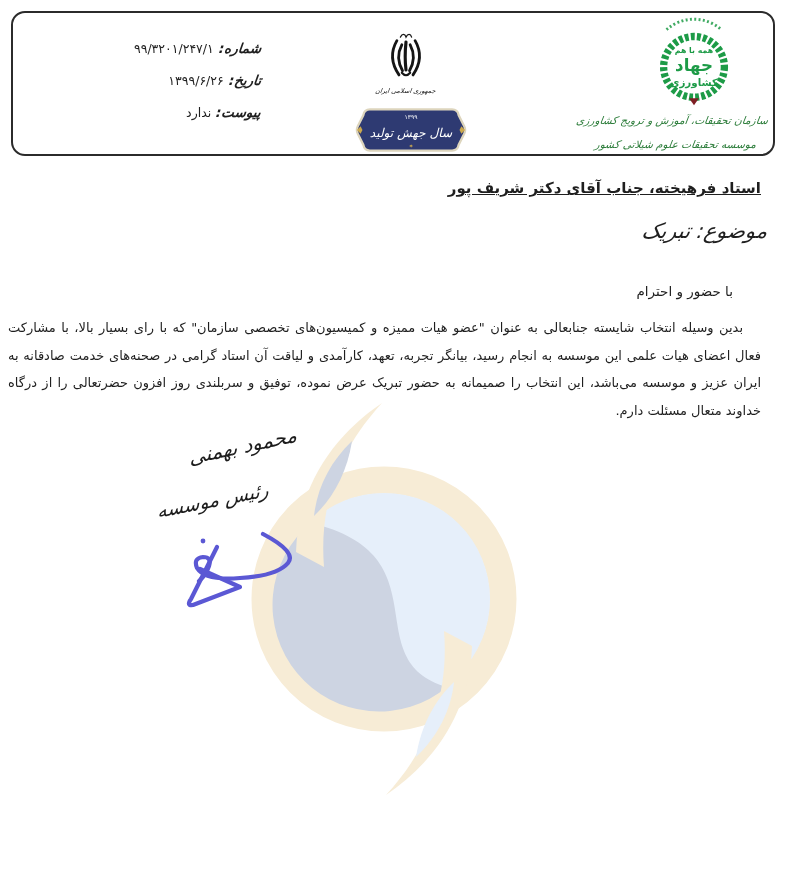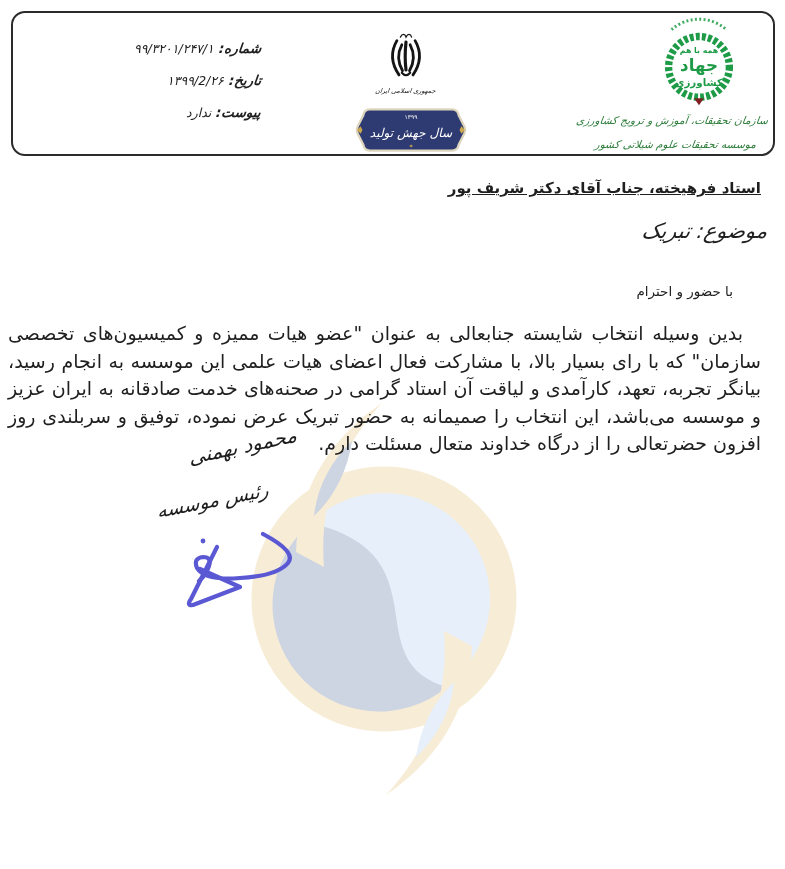--- a/index.html
+++ b/index.html
@@ -10,34 +10,34 @@
   
   .watermark{position:absolute;left:0;top:0;z-index:0;}
   
   .header-box{
     position:absolute;left:11px;top:11px;width:760px;height:141px;
     border:2px solid #2b2b2b;border-radius:14px;background:#fff;z-index:2;
   }
   .meta-block{position:absolute;top:27px;left:43px;width:205px;direction:rtl;}
   .meta-row{display:flex;justify-content:flex-start;align-items:baseline;height:32px;direction:rtl;}
   .meta-label{font-weight:bold;font-style:italic;font-size:13.5px;transform:skewX(-6deg);white-space:nowrap;}
-  .meta-value{font-size:12.5px;margin-right:5px;white-space:nowrap;font-style:italic;}
+  .meta-value{font-size:12.5px;margin-right:5px;white-space:nowrap;}
   .emblem-block{position:absolute;left:340px;top:17px;width:105px;text-align:center;}
   .emblem-caption{font-size:6.5px;font-style:italic;margin-top:1px;color:#111;transform:skewX(-8deg);}
   .banner-block{position:absolute;left:342px;top:93px;width:112px;}
-  .logo-block{position:absolute;right:24px;top:1px;width:110px;}
+  .logo-block{position:absolute;right:24px;top:1px;width:110px;text-align:center;}
   .org-lines{position:absolute;right:5px;top:95px;width:185px;text-align:center;color:#2e7e3c;}
   .org-line{font-size:10.5px;font-style:italic;line-height:24px;transform:skewX(-8deg);white-space:nowrap;}
   
   .recipient{position:absolute;top:179px;right:24px;font-size:15px;font-weight:bold;z-index:1;white-space:nowrap;text-decoration:underline;}
   .subject{position:absolute;top:219px;right:18px;font-size:21px;font-style:italic;transform:skewX(-9deg);z-index:1;white-space:nowrap;}
   .salutation{position:absolute;top:283px;right:52px;font-size:13.5px;z-index:1;white-space:nowrap;}
   .body-text{
     position:absolute;top:301px;right:24px;left:8px;z-index:1;
-    font-size:19px;line-height:27.6px;text-align:justify;text-indent:18px;direction:rtl;
+    font-size:13px;line-height:27.6px;text-align:justify;text-indent:18px;direction:rtl;
   }
   
   .signer-name{position:absolute;left:188px;top:434px;font-size:20px;font-style:italic;
     transform:rotate(-12deg) skewX(-8deg);z-index:3;color:#1c1c1c;white-space:nowrap;}
   .signer-title{position:absolute;left:156px;top:489px;font-size:19px;font-style:italic;
     transform:rotate(-11deg) skewX(-8deg);z-index:3;color:#1c1c1c;white-space:nowrap;}
   .signature-svg{position:absolute;left:95px;top:505px;z-index:3;}
 </style>
 </head>
 <body>
@@ -56,21 +56,21 @@
 
   <div class="header-box">
 
     <div class="meta-block">
       <div class="meta-row">
         <span class="meta-label">شماره:</span>
         <span class="meta-value">۹۹/۳۲۰۱/۲۴۷/۱</span>
       </div>
       <div class="meta-row">
         <span class="meta-label">تاریخ:</span>
-        <span class="meta-value">۱۳۹۹/2/۲۶</span>
+        <span class="meta-value">۱۳۹۹/۶/۲۶</span>
       </div>
       <div class="meta-row">
         <span class="meta-label">پیوست:</span>
         <span class="meta-value">ندارد</span>
       </div>
     </div>
 
     <div class="emblem-block">
       <svg width="42" height="52" viewBox="0 0 60 72">
         <g stroke="#151515" fill="none" stroke-linecap="round">

